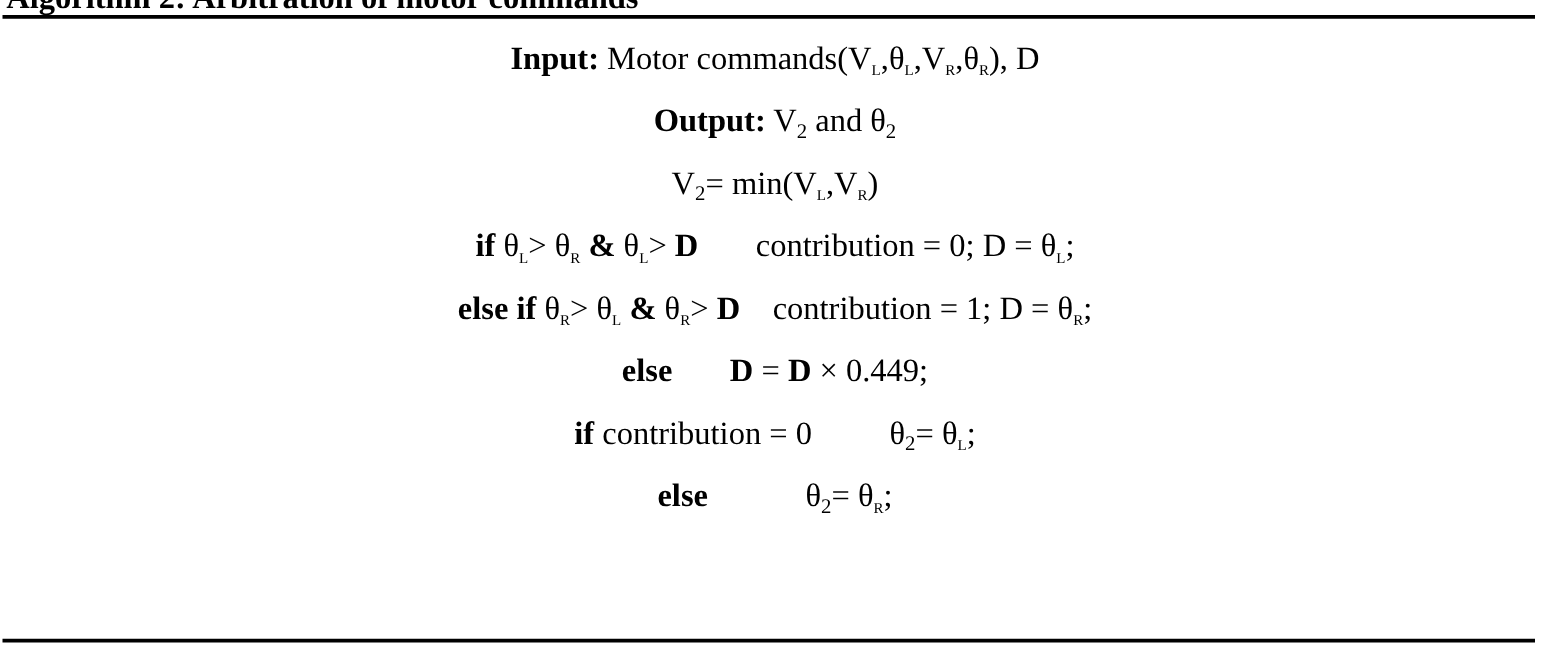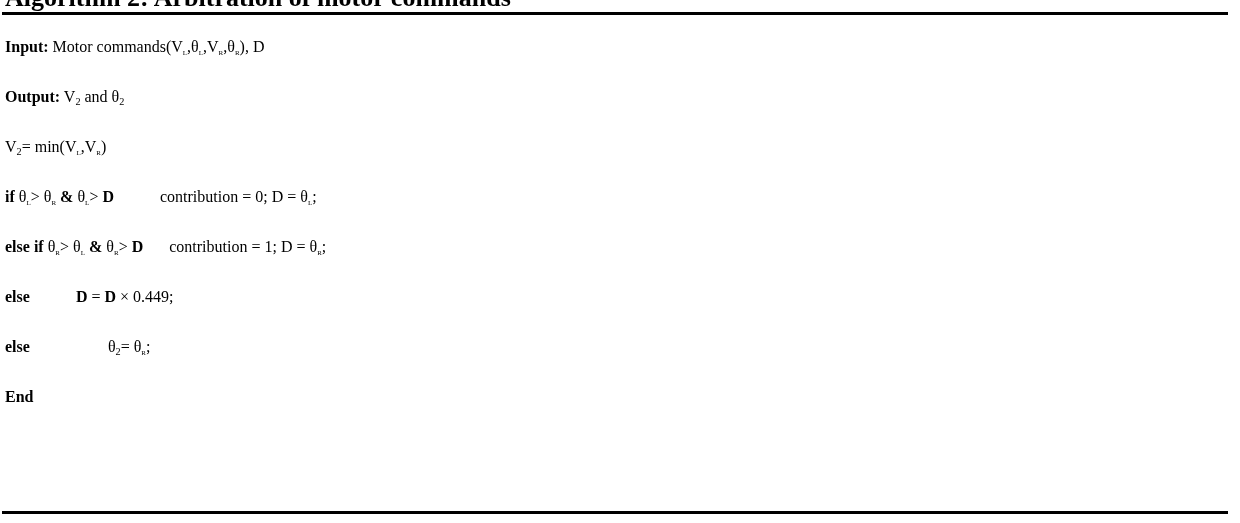--- a/index.html
+++ b/index.html
@@ -54,25 +54,26 @@
     height: 3px;
     background: #000000;
   }
   .code-lines {
     position: absolute;
     left: 5px;
     top: 22px;
     width: 1230px;
   }
   .code-line {
-    font-size: 16px;
+    font-size: 26px;
     line-height: 50px;
     height: 50px;
     white-space: pre;
     letter-spacing: 0px;
+    text-align: center;
   }
   .kw { font-weight: bold; }
   .rg { font-weight: normal; }
   sub {
     font-size: 0.64em;
     vertical-align: baseline;
     position: relative;
     top: 0.28em;
     font-weight: inherit;
   }
@@ -93,19 +94,19 @@
 
   <div class="rule-top"></div>
 
   <div class="code-lines" id="code-lines">
       <div class="code-line"><span class="kw">Input:</span><span class="rg"> Motor commands(V</span><sub class="sc">L</sub><span class="rg">,θ</span><sub class="sc">L</sub><span class="rg">,V</span><sub class="sc">R</sub><span class="rg">,θ</span><sub class="sc">R</sub><span class="rg">), D</span></div>
       <div class="code-line"><span class="kw">Output:</span><span class="rg"> V</span><sub class="sc">2</sub><span class="rg"> and θ</span><sub class="sc">2</sub></div>
       <div class="code-line"><span class="rg">V</span><sub class="sc">2</sub><span class="rg">= min(V</span><sub class="sc">L</sub><span class="rg">,V</span><sub class="sc">R</sub><span class="rg">)</span></div>
       <div class="code-line"><span class="kw">if</span><span class="rg"> θ</span><sub class="sc">L</sub><span class="rg">&gt; θ</span><sub class="sc">R</sub><span class="rg"> </span><span class="kw">&amp;</span><span class="rg"> θ</span><sub class="sc">L</sub><span class="rg">&gt; </span><span class="kw">D</span><span class="gap-md"></span><span class="rg">contribution = 0; D = θ</span><sub class="sc">L</sub><span class="rg">;</span></div>
       <div class="code-line"><span class="kw">else if</span><span class="rg"> θ</span><sub class="sc">R</sub><span class="rg">&gt; θ</span><sub class="sc">L</sub><span class="rg"> </span><span class="kw">&amp;</span><span class="rg"> θ</span><sub class="sc">R</sub><span class="rg">&gt; </span><span class="kw">D</span><span class="gap-sm"></span><span class="rg">contribution = 1; D = θ</span><sub class="sc">R</sub><span class="rg">;</span></div>
       <div class="code-line"><span class="kw">else</span><span class="gap-md"></span><span class="kw">D</span><span class="rg"> = </span><span class="kw">D</span><span class="rg"> × 0.449;</span></div>
+      <div class="code-line"><span class="kw">if</span><span class="rg"> contribution = 0</span><span class="gap-lg"></span><span class="rg">θ</span><sub class="sc">2</sub><span class="rg">= θ</span><sub class="sc">L</sub><span class="rg">;</span></div>
       <div class="code-line"><span class="kw">else</span><span class="gap-xl"></span><span class="rg">θ</span><sub class="sc">2</sub><span class="rg">= θ</span><sub class="sc">R</sub><span class="rg">;</span></div>
-      <div class="code-line"><span class="kw">End</span></div>
     </div>
 
   <div class="rule-bottom"></div>
 
 </div>
 
 </body></html>

